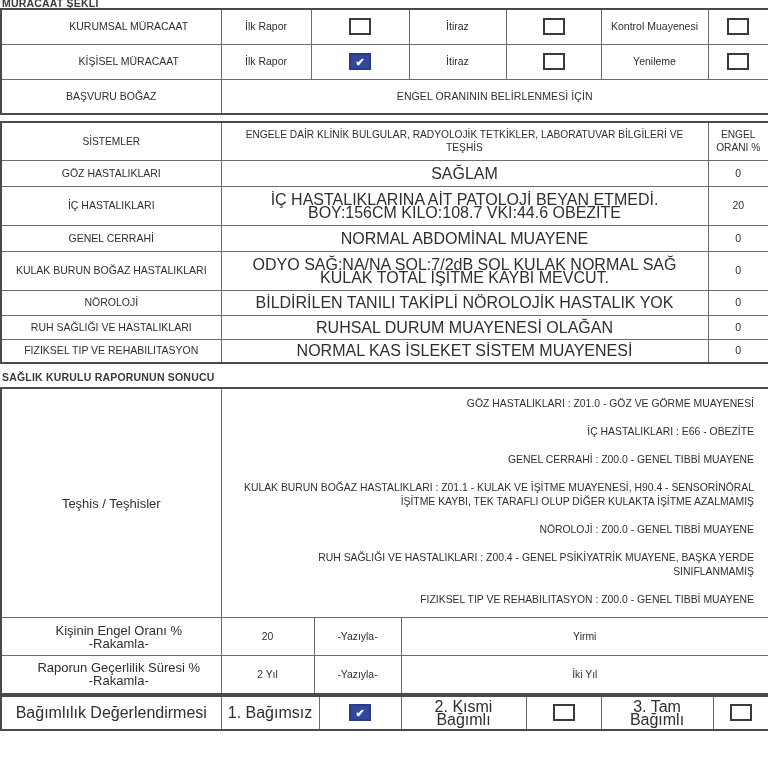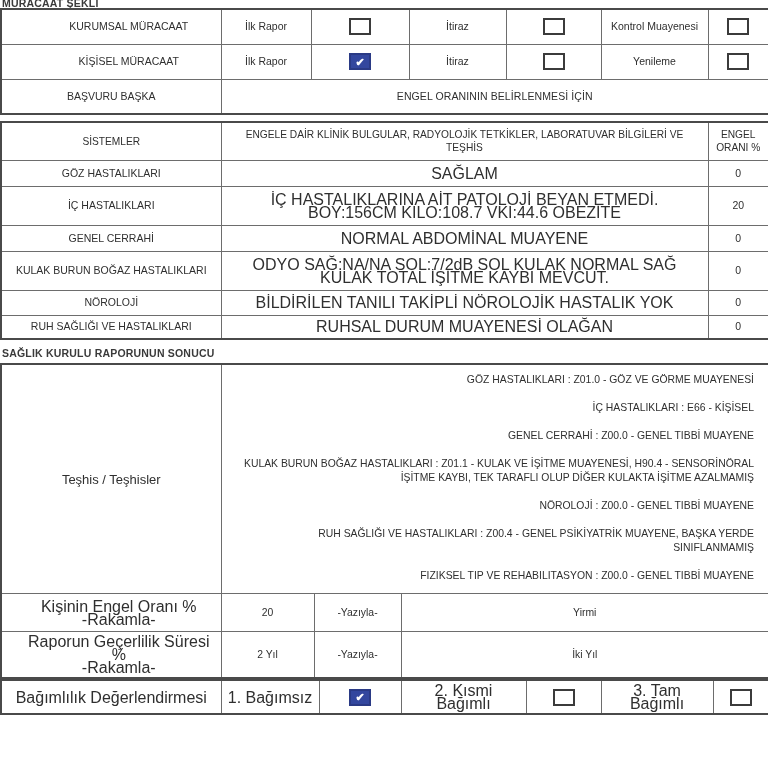--- a/index.html
+++ b/index.html
@@ -104,21 +104,21 @@
     padding: 8px 14px 10px 14px;
     font-size: 10.4px;
     line-height: 14px;
   }
   #tbl-sonuc td.diag-body .diag-line {
     margin: 0 0 14px 0;
     text-align: right;
   }
   #tbl-sonuc td.diag-body .diag-line:last-child { margin-bottom: 0; }
 
-  #tbl-sonuc td.two-line { line-height: 13px; font-size: 16px; padding-left: 19px; }
+  #tbl-sonuc td.two-line { line-height: 13px; font-size: 13px; padding-left: 19px; }
   #tbl-sonuc td.val { font-size: 10.4px; }
 
   #tbl-bagimlilik td { height: 34px; font-size: 16px; }
 
   .spacer-3 { height: 3px; }
   .spacer-6 { height: 6px; }
   .spacer-8 { height: 8px; }
 </style>
 </head>
 <body>
@@ -162,21 +162,21 @@
         <td>İtiraz</td>
         <td>
           <span class="cb"></span>
         </td>
         <td>Yenileme</td>
         <td>
           <span class="cb"></span>
         </td>
       </tr>
       <tr>
-        <td>BAŞVURU BAŞKA</td>
+        <td>BAŞVURU BOĞAZ</td>
         <td class="reason" colspan="6">ENGEL ORANININ BELİRLENMESİ İÇİN</td>
       </tr>
     </tbody>
   </table>
 
   <div class="spacer-6"></div>
 
   <table class="grid thick-outer" id="tbl-sistemler">
     <colgroup>
       <col style="width:220px">
@@ -219,20 +219,25 @@
         <td class="sys-desc">BİLDİRİLEN TANILI TAKİPLİ NÖROLOJİK HASTALIK YOK</td>
         <td class="sys-rate">0</td>
       </tr>
 
       <tr>
         <td class="sys-name" style="height:24px">RUH SAĞLIĞI VE HASTALIKLARI</td>
         <td class="sys-desc">RUHSAL DURUM MUAYENESİ OLAĞAN</td>
         <td class="sys-rate">0</td>
       </tr>
 
+      <tr>
+        <td class="sys-name" style="height:24px">FIZIKSEL TIP VE REHABILITASYON</td>
+        <td class="sys-desc">NORMAL KAS İSLEKET SİSTEM MUAYENESİ</td>
+        <td class="sys-rate">0</td>
+      </tr>
     </tbody>
   </table>
 
   <div class="spacer-8"></div>
 
   <div class="section-caption">SAĞLIK KURULU RAPORUNUN SONUCU</div>
 
   <div class="spacer-3"></div>
 
   <table class="grid thick-outer" id="tbl-sonuc">
@@ -240,21 +245,21 @@
       <col style="width:220px">
         <col style="width:93px">
         <col style="width:87px">
         <col style="width:368px">
     </colgroup>
     <tbody>
       <tr>
         <td class="diag-label">Teşhis / Teşhisler</td>
         <td class="diag-body" colspan="3">
           <div class="diag-line">GÖZ HASTALIKLARI : Z01.0 - GÖZ VE GÖRME MUAYENESİ</div>
-          <div class="diag-line">İÇ HASTALIKLARI : E66 - KİŞİSEL</div>
+          <div class="diag-line">İÇ HASTALIKLARI : E66 - OBEZİTE</div>
           <div class="diag-line">GENEL CERRAHİ : Z00.0 - GENEL TIBBİ MUAYENE</div>
           <div class="diag-line">KULAK BURUN BOĞAZ HASTALIKLARI : Z01.1 - KULAK VE İŞİTME MUAYENESİ, H90.4 - SENSORİNÖRAL İŞİTME KAYBI, TEK TARAFLI OLUP DİĞER KULAKTA İŞİTME AZALMAMIŞ</div>
           <div class="diag-line">NÖROLOJİ : Z00.0 - GENEL TIBBİ MUAYENE</div>
           <div class="diag-line">RUH SAĞLIĞI VE HASTALIKLARI : Z00.4 - GENEL PSİKİYATRİK MUAYENE, BAŞKA YERDE SINIFLANMAMIŞ</div>
           <div class="diag-line">FIZIKSEL TIP VE REHABILITASYON : Z00.0 - GENEL TIBBİ MUAYENE</div>
         </td>
       </tr>
 
       <tr>
         <td class="two-line" style="height:38px">

